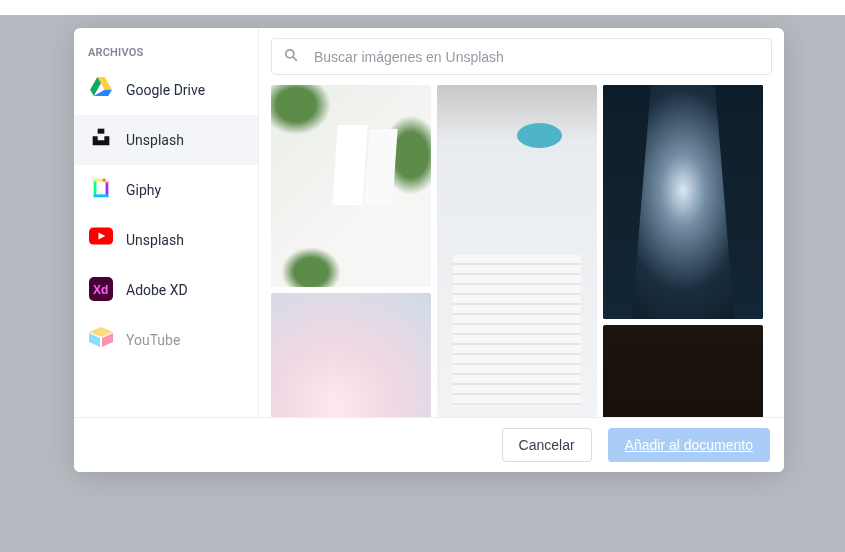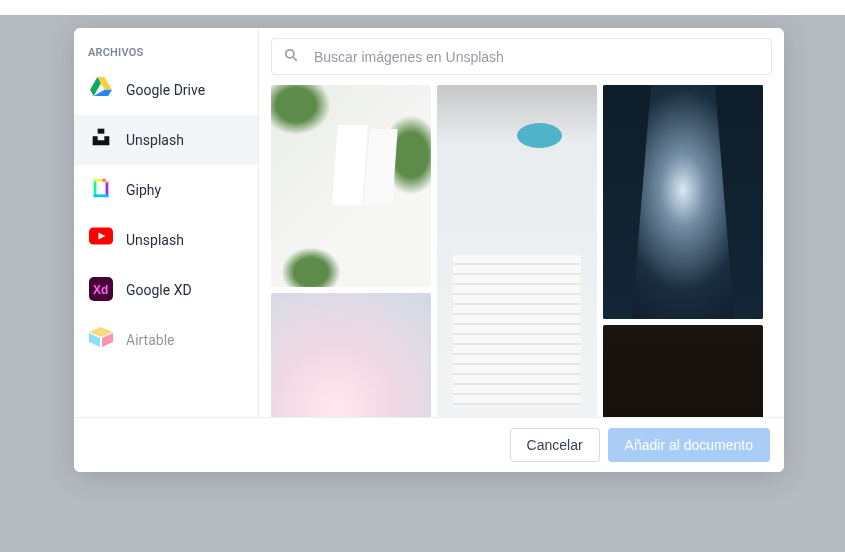--- a/index.html
+++ b/index.html
@@ -130,39 +130,40 @@
   .t3::before, .t3::after{content:"";position:absolute;top:0;bottom:0;width:30%;background:linear-gradient(180deg,#0e1d2a 0%,#132635 100%);}
   .t3::before{left:0;clip-path:polygon(0 0,100% 0,60% 100%,0 100%);} 
   .t3::after{right:0;clip-path:polygon(0 0,100% 0,100% 100%,40% 100%);} 
   .t4 { grid-column:1; grid-row: 14 / span 18; background: radial-gradient(circle at 40% 40%, rgba(255,230,238,0.9) 0%, rgba(235,200,215,0.7) 30%, rgba(200,210,225,0.8) 70%, rgba(182,196,210,1) 100%);}
   .t6 { grid-column:3; grid-row: 16 / span 16; background: radial-gradient(circle at 50% 55%, #4a3a2e 0%, #2e251d 10%, transparent 12%), radial-gradient(circle at 60% 70%, #5a4432 0%, #3a2e22 8%, transparent 10%), linear-gradient(180deg,#1c140e 0%, #0e0906 100%); }
   .footer {
     border-top: 1px solid #eceef1;
     padding: 10px 14px;
     display: flex;
     justify-content: flex-end;
-    gap: 8px;
+    gap: 16px;
     background:#fff;
   }
   .btn {
     font-size: 14px;
     padding: 8px 16px;
     border-radius: 4px;
     cursor: pointer;
     border: 1px solid transparent;
   }
   .btn-secondary {
     background: #fff;
     border: 1px solid #d7dae0;
     color: #3a4150;
   }
   .btn-primary {
     background: #a9cdf6;
     color: #fff;
     font-weight: 500;
+    text-decoration: underline;
   }
   .mag {
     color:#9aa0aa;
   }
 </style>
 </head>
 <body>
 
 <div class="page-top"></div>
 
@@ -219,32 +220,32 @@
       </div>
 
 
       <div class="sidebar-item">
         <span class="icon-box">
           <svg width="24" height="24" viewBox="0 0 24 24">
             <rect x="0" y="0" width="24" height="24" rx="5" fill="#470137"></rect>
             <text x="4" y="17" font-size="12" font-weight="700" fill="#ff61f6" font-family="Arial">Xd</text>
           </svg>
         </span>
-        <span>Google XD</span>
+        <span>Adobe XD</span>
       </div>
 
       <div class="sidebar-item" style="opacity:.5">
         <span class="icon-box">
           <svg width="24" height="20" viewBox="0 0 24 20">
             <polygon points="12,0 24,5 12,10 0,5" fill="#fcb400"></polygon>
             <polygon points="0,6 11,11 11,20 0,15" fill="#18bfff"></polygon>
             <polygon points="13,11 24,6 24,15 13,20" fill="#f82b60"></polygon>
           </svg>
         </span>
-        <span>Airtable</span>
+        <span>YouTube</span>
       </div>
 
     </div>
 
     <div class="content">
       <div class="search-wrap">
         <div class="search">
           <span class="mag">
             <svg width="14" height="14" viewBox="0 0 24 24" fill="none" stroke="currentColor" stroke-width="3">
               <circle cx="10" cy="10" r="7"></circle>

